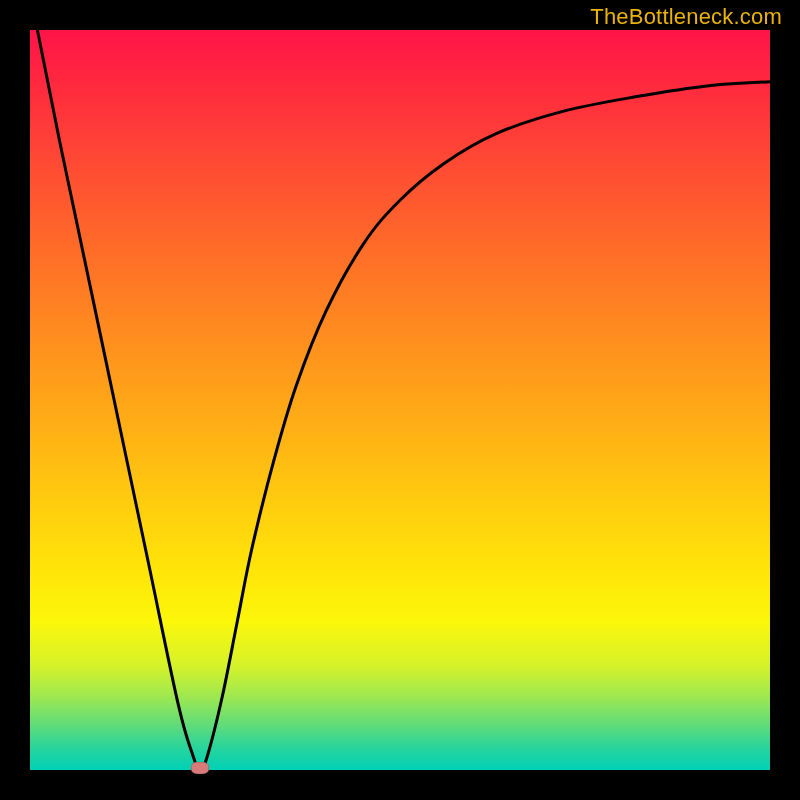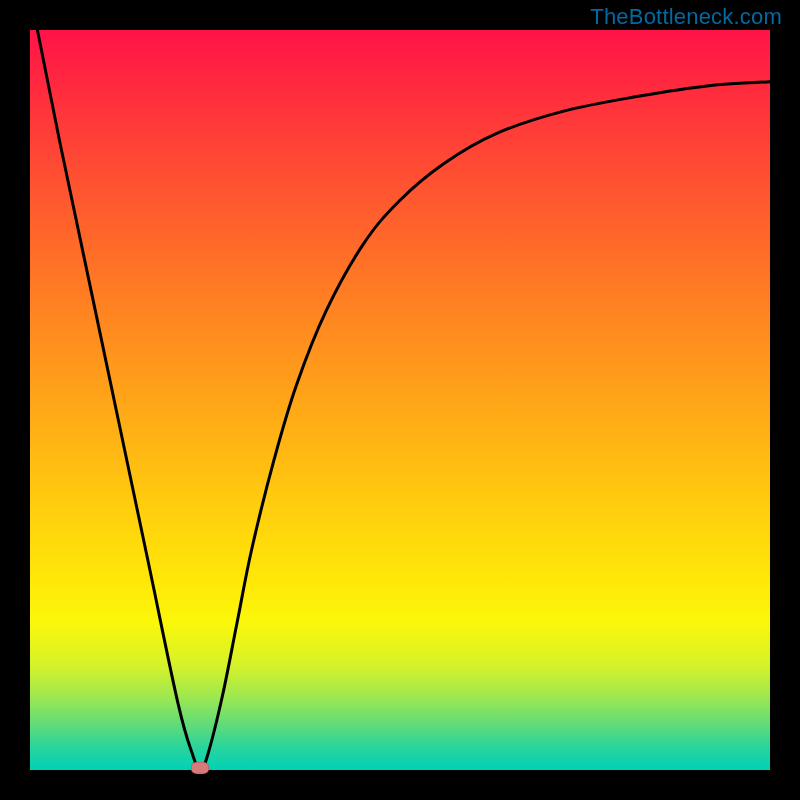--- a/index.html
+++ b/index.html
@@ -14,21 +14,21 @@
   .frame {
     position: relative;
     width: 800px;
     height: 800px;
     background: #000;
   }
   .watermark {
     position: absolute;
     top: 4px;
     right: 18px;
-    color: #0369a1;
+    color: #eab308;
     font-size: 22px;
     font-weight: 500;
     letter-spacing: 0.2px;
     user-select: none;
   }
   .plot {
     position: absolute;
     left: 30px;
     top: 30px;
     width: 740px;

